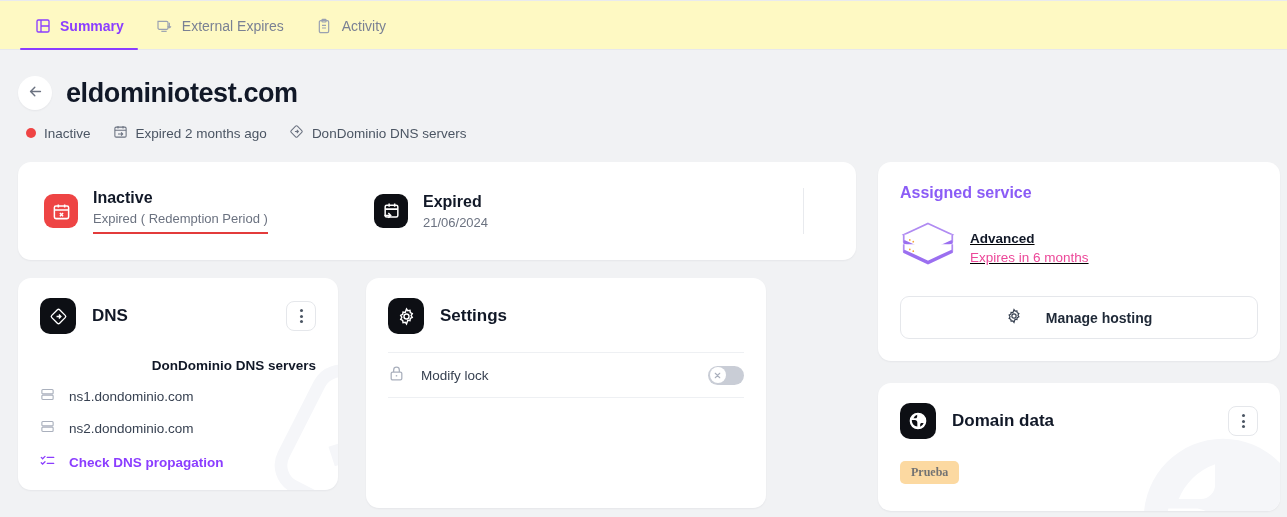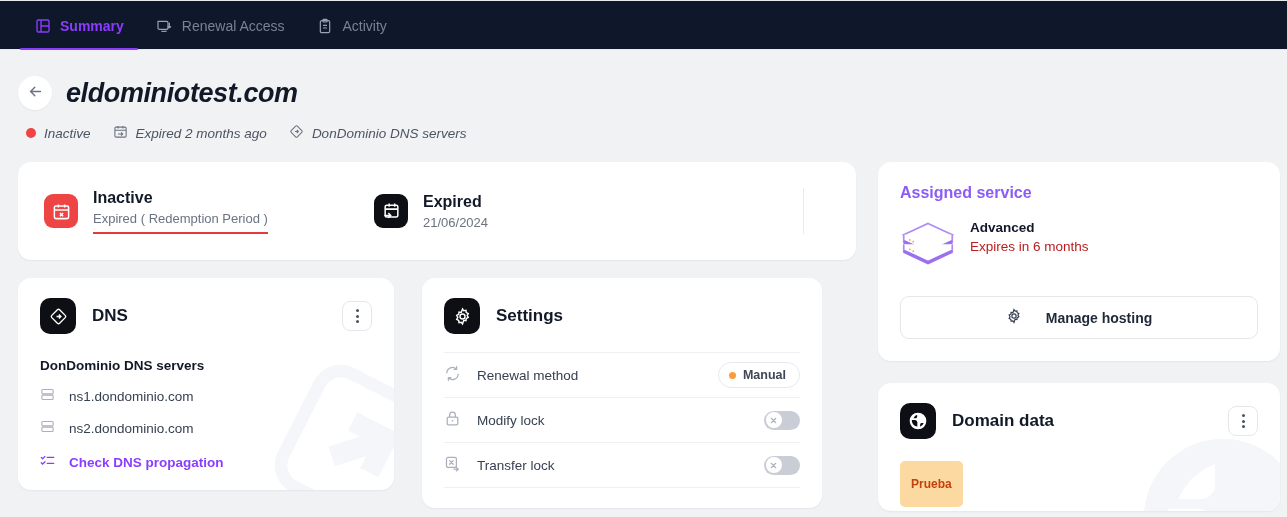--- a/index.html
+++ b/index.html
@@ -8,21 +8,21 @@
     background: #f1f2f4;
     font-family: "Liberation Sans", sans-serif;
     overflow: hidden;
     -webkit-font-smoothing: antialiased;
   }
 
   
   .tabbar {
     position: relative;
     height: 50px;
-    background: #0f172a;
+    background: #fef9c3;
     border-top: 1px solid #e9eaee;
     display: flex;
     align-items: stretch;
     padding: 0 0 0 18px;
     gap: 0;
   }
   .tabbar::after {
     content: "";
     position: absolute; left: 0; right: 0; bottom: 0;
     height: 1px; background: #e7e8ec;
@@ -38,21 +38,21 @@
   }
   .tab .ic { display: flex; align-items: center; justify-content: center; width: 17px; height: 17px; }
   .tab.active { color: #8b3dff; font-weight: 600; }
   .tab.active::after {
     content: "";
     position: absolute; left: 2px; right: 2px; bottom: 0;
     height: 2.5px; background: #8b3dff; border-radius: 2px;
   }
 
   
-  .page-head { padding: 26px 0 0 18px; font-style: italic; }
+  .page-head { padding: 26px 0 0 18px; }
   .title-row { display: flex; align-items: center; gap: 14px; }
   .back-btn {
     width: 34px; height: 34px; border-radius: 50%;
     background: #ffffff;
     display: flex; align-items: center; justify-content: center;
     cursor: pointer; flex: none;
     box-shadow: 0 1px 2px rgba(16,24,40,.05);
   }
   .page-title {
     font-size: 27px; font-weight: 700; color: #111827;
@@ -176,40 +176,40 @@
   .toggle .knob {
     position: absolute; left: 1.5px; top: 1.5px;
     width: 16px; height: 16px; border-radius: 50%;
     background: #fff;
     display: flex; align-items: center; justify-content: center;
   }
 
   
   .service-card { padding: 22px 22px 22px 22px; }
   .service-title { font-size: 16px; font-weight: 700; color: #8b5cf6; }
-  .service-row { display: flex; gap: 14px; margin-top: 18px; }
+  .service-row { display: flex; align-items: center; gap: 14px; margin-top: 18px; text-decoration: underline; }
   .service-name { font-size: 13.5px; font-weight: 700; color: #111827; }
-  .service-exp { font-size: 13.5px; color: #b91c1c; margin-top: 4px; }
+  .service-exp { font-size: 13.5px; color: #ec4899; margin-top: 4px; }
   .manage-btn {
     display: flex; align-items: center; justify-content: center; gap: 24px;
     margin-top: 20px;
     width: 100%;
     border: 1px solid #e5e7eb; border-radius: 9px;
     background: #fff;
     padding: 11px 0;
     font-size: 14px; font-weight: 600; color: #1f2937;
     cursor: pointer;
   }
   .domain-card { margin-top: 22px; height: 128px; }
   .tag-row { padding: 22px 22px 0 22px; position: relative; z-index: 2; }
   .tag {
     display: inline-block;
-    background: #fcd9a1; color: #c2410c;
+    background: #fcd9a1; color: #737373;
     font-size: 12px; font-weight: 600;
-    padding: 16px 11px; border-radius: 5px;
+    padding: 4px 11px; border-radius: 5px; font-family: Liberation Serif, serif;
   }
 </style>
 </head>
 <body>
 
 <div class="tabbar">
 
   <div class="tab active">
     <span class="ic">
       <svg width="16" height="16" viewBox="0 0 24 24" fill="none" stroke="#8b3dff" stroke-width="2">
@@ -222,21 +222,21 @@
 
 
   <div class="tab">
     <span class="ic">
       <svg width="16" height="16" viewBox="0 0 24 24" fill="none" stroke="#9aa1b1" stroke-width="1.8">
         <path d="M3 5h13a2 2 0 0 1 2 2v8a2 2 0 0 1-2 2H5a2 2 0 0 1-2-2V5z"></path>
         <path d="M8 20h8"></path>
           <path d="M20 7v8M20 15l-2.5-2.5M20 15l2.5-2.5"></path>
       </svg>
     </span>
-    <span>Renewal Access</span>
+    <span>External Expires</span>
   </div>
 
   <div class="tab">
     <span class="ic">
       <svg width="16" height="16" viewBox="0 0 24 24" fill="none" stroke="#9aa1b1" stroke-width="1.8">
         <rect x="5" y="4" width="14" height="18" rx="2"></rect>
         <rect x="9" y="2" width="6" height="4" rx="1"></rect>
         <path d="M9 11h6M9 15h6"></path>
       </svg>
     </span>
@@ -315,21 +315,21 @@
           <div class="st-sub">21/06/2024</div>
         </div>
       </div>
 
       <div class="vdiv"></div>
 
     </div>
 
     <div style="display:flex; gap:28px; align-items:flex-start;">
 
-      <div class="card dns-card" style="width:376px;flex:none;">
+      <div class="card dns-card" style="width:320px;flex:none;text-align:right;">
         <svg class="watermark" style="left:245px; top:75px;" width="190" height="190" viewBox="0 0 24 24" fill="none" stroke="#f5f6f9" stroke-width="1.6">
           <g transform="rotate(-18 12 12)">
             <rect x="4" y="4" width="16" height="16" rx="3" transform="rotate(45 12 12)"></rect>
             <path d="M8.5 12h6.2M12.4 8.6l3.4 3.4-3.4 3.4" stroke-width="2.6"></path>
           </g>
         </svg>
 
         <div class="card-head">
           <div class="head-icon">
             <svg width="19" height="19" viewBox="0 0 24 24" fill="none" stroke="#ffffff" stroke-width="1.7">
@@ -387,69 +387,39 @@
             <svg width="19" height="19" viewBox="0 0 24 24" fill="none" stroke="#ffffff" stroke-width="1.8">
               <circle cx="12" cy="12" r="3.2"></circle>
               <path d="M12 2.5l1.6 2.3 2.8-.5.4 2.8 2.5 1.3-1.4 2.4 1.4 2.4-2.5 1.3-.4 2.8-2.8-.5L12 21.5l-1.6-2.3-2.8.5-.4-2.8-2.5-1.3L6.1 13 4.7 10.6l2.5-1.3.4-2.8 2.8.5z"></path>
             </svg>
           </div>
           <div class="card-title">Settings</div>
         </div>
 
         <div class="set-list">
 
-          <div class="set-row">
-            <span>
-              <svg width="17" height="17" viewBox="0 0 24 24" fill="none" stroke="#aab0bd" stroke-width="1.8" stroke-linecap="round">
-                <path d="M4 11a8 8 0 0 1 13.5-5.3M20 13a8 8 0 0 1-13.5 5.3"></path>
-                <path d="M17.8 2.4v3.6h-3.6M6.2 21.6V18h3.6"></path>
-              </svg>
-            </span>
-            <span class="set-label">Renewal method</span>
-            <div class="pill">
-              <span class="dot-orange"></span>
-              <span>Manual</span>
-            </div>
-          </div>
 
           <div class="set-row">
             <span>
               <svg width="17" height="17" viewBox="0 0 24 24" fill="none" stroke="#aab0bd" stroke-width="1.8">
                 <rect x="4.5" y="10" width="15" height="11" rx="2"></rect>
                 <path d="M8 10V7a4 4 0 0 1 8 0v3"></path>
                   <circle cx="12" cy="15.2" r="1.2" fill="#aab0bd" stroke="none"></circle>
               </svg>
             </span>
             <span class="set-label">Modify lock</span>
             <div class="toggle">
               <div class="knob">
                 <svg width="9" height="9" viewBox="0 0 24 24" fill="none" stroke="#aab0bd" stroke-width="3" stroke-linecap="round">
                   <path d="M6 6l12 12M18 6L6 18"></path>
                 </svg>
               </div>
             </div>
           </div>
 
-          <div class="set-row">
-            <span>
-              <svg width="17" height="17" viewBox="0 0 24 24" fill="none" stroke="#aab0bd" stroke-width="1.8" stroke-linecap="round">
-                <rect x="3.5" y="3.5" width="14" height="14" rx="2"></rect>
-                <path d="M8 8l5 5M13 8l-5 5"></path>
-                  <path d="M14 20h6M17.5 17.5L20 20l-2.5 2.5"></path>
-              </svg>
-            </span>
-            <span class="set-label">Transfer lock</span>
-            <div class="toggle">
-              <div class="knob">
-                <svg width="9" height="9" viewBox="0 0 24 24" fill="none" stroke="#aab0bd" stroke-width="3" stroke-linecap="round">
-                  <path d="M6 6l12 12M18 6L6 18"></path>
-                </svg>
-              </div>
-            </div>
-          </div>
 
           <div class="set-row" style="height:10px;"></div>
         </div>
       </div>
     </div>
   </div>
 
   <div class="col-right">
 
     <div class="card service-card">

